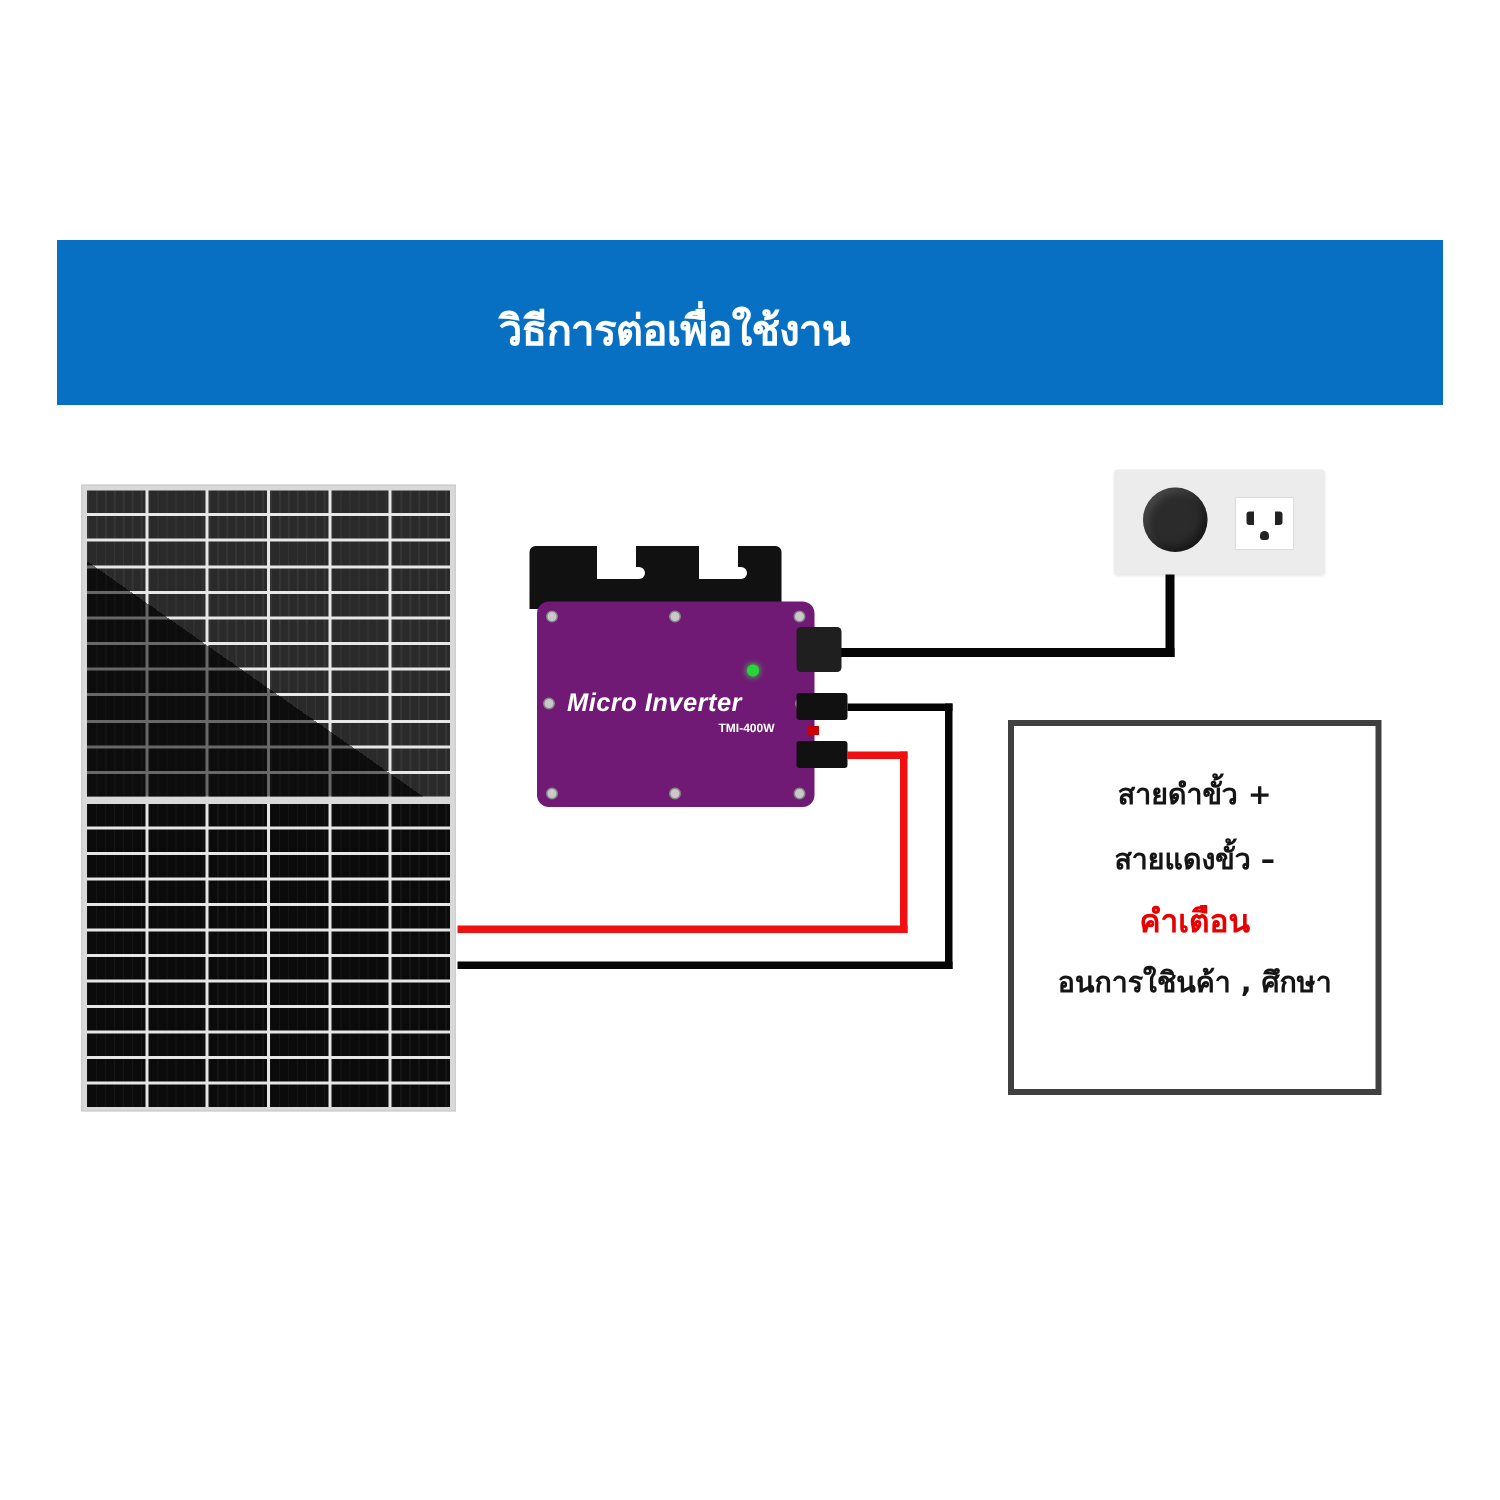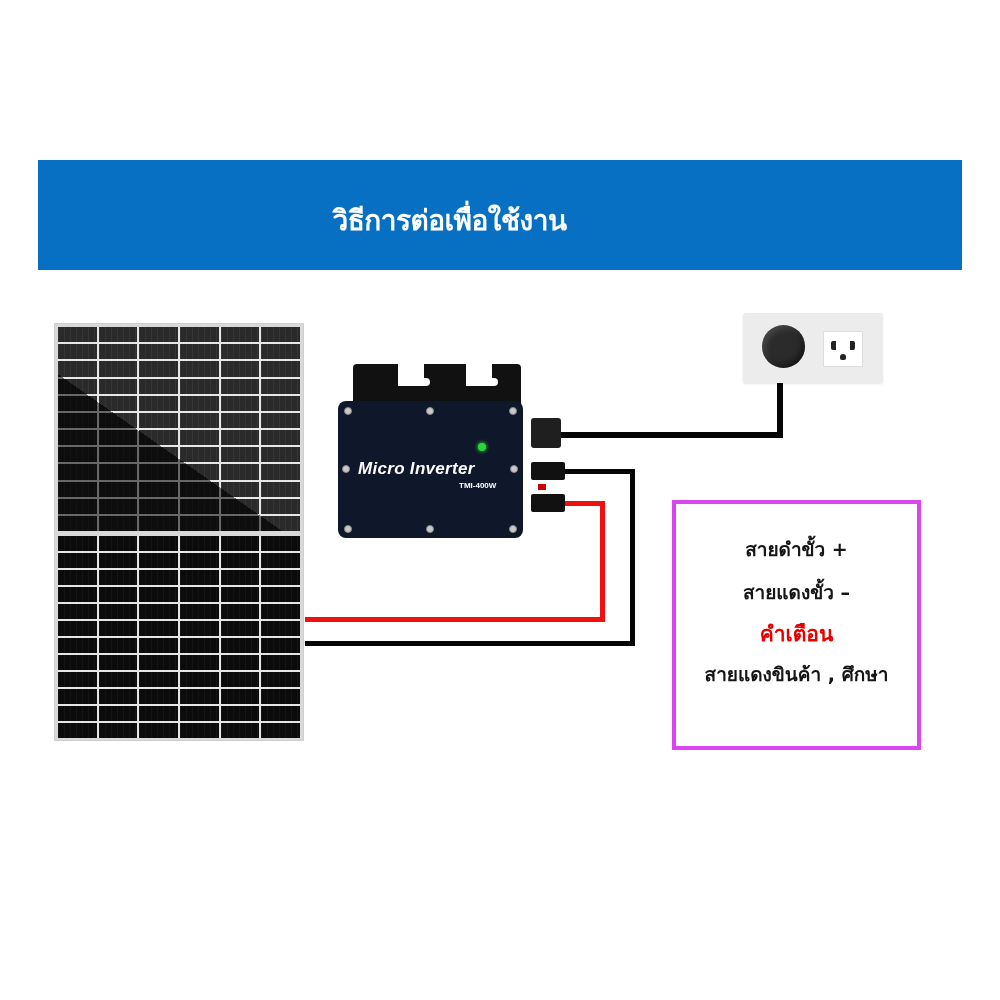--- a/index.html
+++ b/index.html
@@ -19,42 +19,42 @@
   .panel-half.top .cell { background:
       repeating-linear-gradient(90deg, rgba(255,255,255,0.05) 0 1px, transparent 1px 6px),
       #1d1d1d; }
   .panel-gloss { position:absolute; left:3px; top:3px; width:242px; height:204px; pointer-events:none;
      background:linear-gradient(35deg, rgba(0,0,0,0.55) 0 42%, rgba(255,255,255,0.06) 42% 100%); }
 
   
   .inv-bracket { position:absolute; left:353px; top:364px; width:168px; height:42px; background:#111; border-radius:4px 4px 0 0; }
   .inv-slot { position:absolute; top:0; width:26px; height:22px; background:#fff; }
   .inv-slot::after { content:""; position:absolute; left:14px; top:14px; width:18px; height:8px; background:#fff; border-radius:4px; }
-  .inverter { position:absolute; left:338px; top:401px; width:185px; height:137px; background:#0f172a; border-radius:8px; }
+  .inverter { position:absolute; left:358px; top:401px; width:185px; height:137px; background:#701a75; border-radius:8px; }
   .screw { position:absolute; width:6px; height:6px; border-radius:50%; background:#c9c9c9; border:1px solid #888; }
   .led { position:absolute; left:140px; top:42px; width:8px; height:8px; border-radius:50%; background:#29d63a; box-shadow:0 0 4px #3f3; }
   .inv-label { position:absolute; left:20px; top:58px; color:#fff; font-weight:bold; font-style:italic; font-size:17px; font-family:"Liberation Sans", sans-serif; letter-spacing:0.3px; }
   .inv-model { position:absolute; left:121px; top:80px; color:#fff; font-weight:bold; font-size:8px; font-family:"Liberation Sans", sans-serif; }
 
   .gland { position:absolute; left:531px; top:418px; width:30px; height:30px; background:#1f1f1f; border-radius:3px; }
   .conn { position:absolute; background:#111; border-radius:2px; }
 
   
   .wire { position:absolute; }
   .w-black { background:#050505; }
   .w-red { background:#f01010; }
 
   
   .outlet { position:absolute; left:743px; top:313px; width:140px; height:70px; background:#ececec; border-radius:2px; box-shadow:0 1px 2px rgba(0,0,0,0.1); }
   .plug { position:absolute; left:762px; top:325px; width:43px; height:43px; border-radius:50%; background:#2b2b2b; box-shadow:inset -3px -3px 6px rgba(0,0,0,0.5), inset 3px 3px 6px rgba(255,255,255,0.15); }
   .socket { position:absolute; left:823px; top:331px; width:38px; height:34px; background:#ffffff; border:1px solid #ddd; }
   .pin { position:absolute; background:#222; }
 
   
-  .note { position:absolute; left:672px; top:500px; width:249px; height:250px; border:4px solid #d946ef; box-sizing:border-box; background:#fff; }
+  .note { position:absolute; left:672px; top:480px; width:249px; height:250px; border:4px solid #404040; box-sizing:border-box; background:#fff; }
   .note-line { position:absolute; left:0; width:100%; text-align:center; font-size:19px; font-weight:bold; color:#151515; }
   .note-line.warn { color:#e80000; font-size:21px; }
 </style>
 </head>
 <body>
 
 <div class="banner">
   <div class="banner-title">วิธีการต่อเพื่อใช้งาน</div>
 </div>
 
@@ -248,14 +248,14 @@
 <div class="socket">
   <div class="pin" style="left:7px; top:9px; width:5px; height:9px; border-radius:2px 0 0 2px;"></div>
   <div class="pin" style="left:26px; top:9px; width:5px; height:9px; border-radius:0 2px 2px 0;"></div>
   <div class="pin" style="left:16px; top:22px; width:6px; height:6px; border-radius:50% 50% 2px 2px;"></div>
 </div>
 
 <div class="note">
   <div class="note-line" style="top:30px;">สายดำขั้ว +</div>
   <div class="note-line warn" style="top:113px;">คำเตือน</div>
   <div class="note-line" style="top:73px;">สายแดงขั้ว –</div>
-  <div class="note-line" style="top:155px;">สายแดงขินค้า , ศึกษา</div>
+  <div class="note-line" style="top:155px;">อนการใชินค้า , ศึกษา</div>
 </div>
 
 </body></html>

